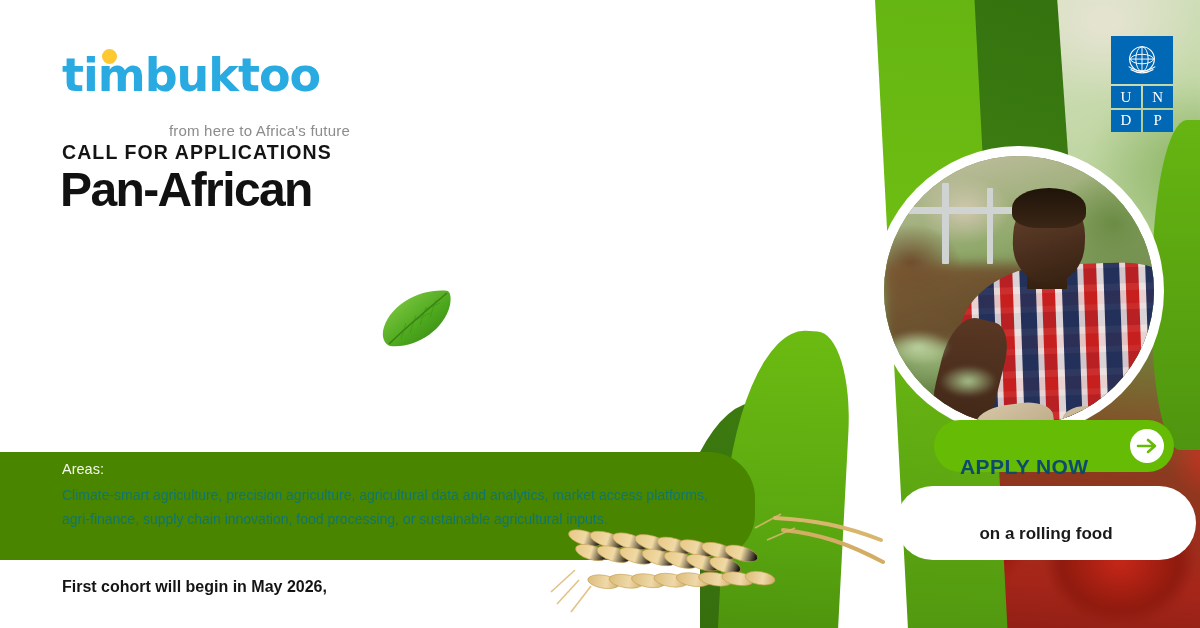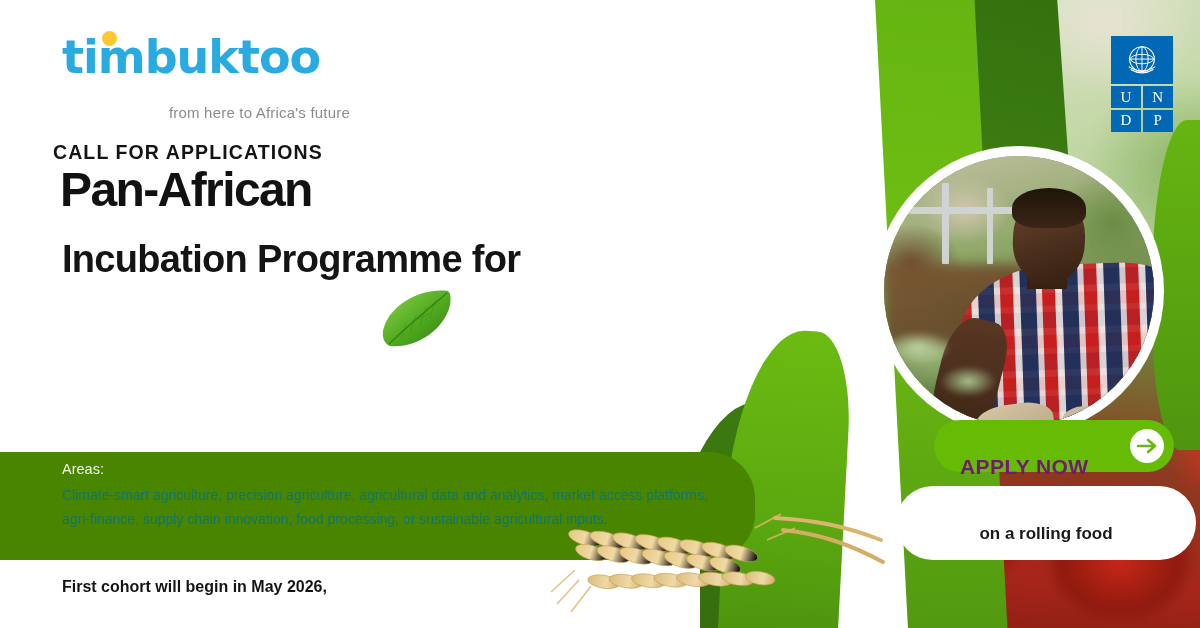--- a/index.html
+++ b/index.html
@@ -185,35 +185,35 @@
   }
   .undp .grid{position:absolute;left:0;top:50px;width:62px;height:46px;
     display:grid;grid-template-columns:1fr 1fr;grid-template-rows:1fr 1fr;gap:1.5px;}
   .undp .grid span{
     background:#0068b5;color:#fff;display:flex;align-items:center;justify-content:center;
     font-size:15px;font-weight:400;font-family:"Liberation Serif","DejaVu Serif",serif;
     letter-spacing:.5px;
   }
 
   
-  .logo{position:absolute;left:62px;top:34px;width:290px;height:62px;}
+  .logo{position:absolute;left:62px;top:52px;width:290px;height:62px;}
   .logo .word{
     font-size:46px;font-weight:bold;color:#29abe2;letter-spacing:-1px;line-height:1;
     font-family:"DejaVu Sans","Liberation Sans",sans-serif;
   }
   .logo .dot{
     position:absolute;left:40px;top:-3px;width:15px;height:15px;border-radius:50%;
     background:#fdc830;
   }
   .logo .tagline{
     position:absolute;right:2px;top:44px;font-size:15px;color:#8c8c8c;letter-spacing:.2px;margin-top:26px;
   }
 
   .kicker{
-    position:absolute;left:53px;top:141px;font-size:19.5px;font-weight:bold;
+    position:absolute;left:62px;top:141px;font-size:19.5px;font-weight:bold;
     letter-spacing:1.1px;color:#141414;text-align:center;
   }
   .h1{
     position:absolute;left:60px;top:166px;font-size:48px;font-weight:bold;
     letter-spacing:-1.6px;color:#111;line-height:1;
   }
   .h2{
     position:absolute;left:62px;top:240px;font-size:38px;font-weight:bold;
     letter-spacing:-.7px;color:#141414;line-height:1;
   }
@@ -242,21 +242,21 @@
   
   .wheat{position:absolute;left:545px;top:500px;width:340px;height:128px;}
 
   
   .apply-btn{
     position:absolute;left:934px;top:420px;width:240px;height:52px;
     background:#66bb04;border-radius:26px;display:flex;align-items:center;
     padding:0 8px 0 26px;box-sizing:border-box;cursor:pointer;
   }
   .apply-btn .label{
-    font-size:21px;font-weight:bold;color:#701a75;letter-spacing:.4px;flex:1;margin-top:42px;
+    font-size:21px;font-weight:bold;color:#0c4a6e;letter-spacing:.4px;flex:1;margin-top:42px;
   }
   .apply-btn .arrow{width:38px;height:38px;flex:0 0 38px;}
 
   .rolling{
     position:absolute;left:896px;top:486px;width:300px;height:74px;
     background:#fff;border-radius:40px;display:flex;align-items:center;
     justify-content:center;text-align:center;
   }
   .rolling span{font-size:17px;font-weight:bold;color:#1a1a1a;line-height:1.35;}
 </style>
@@ -321,21 +321,20 @@
   </div>
 
   <div class="logo">
     <div class="dot"></div>
     <div class="word">timbuktoo</div>
     <div class="tagline">from here to Africa's future</div>
   </div>
 
   <div class="kicker">CALL FOR APPLICATIONS</div>
   <div class="h1">Pan-African</div>
-  <div class="h2">Incubation Programme for</div>
 
   <div class="leaf">
     <svg width="78" height="62" viewBox="0 0 78 62" aria-hidden="true">
       <defs>
         <linearGradient id="lg" x1="0" y1="0" x2="1" y2="1">
           <stop offset="0%" stop-color="#8fd14f"></stop>
           <stop offset="55%" stop-color="#4faa1e"></stop>
           <stop offset="100%" stop-color="#2f7d12"></stop>
         </linearGradient>
       </defs>

